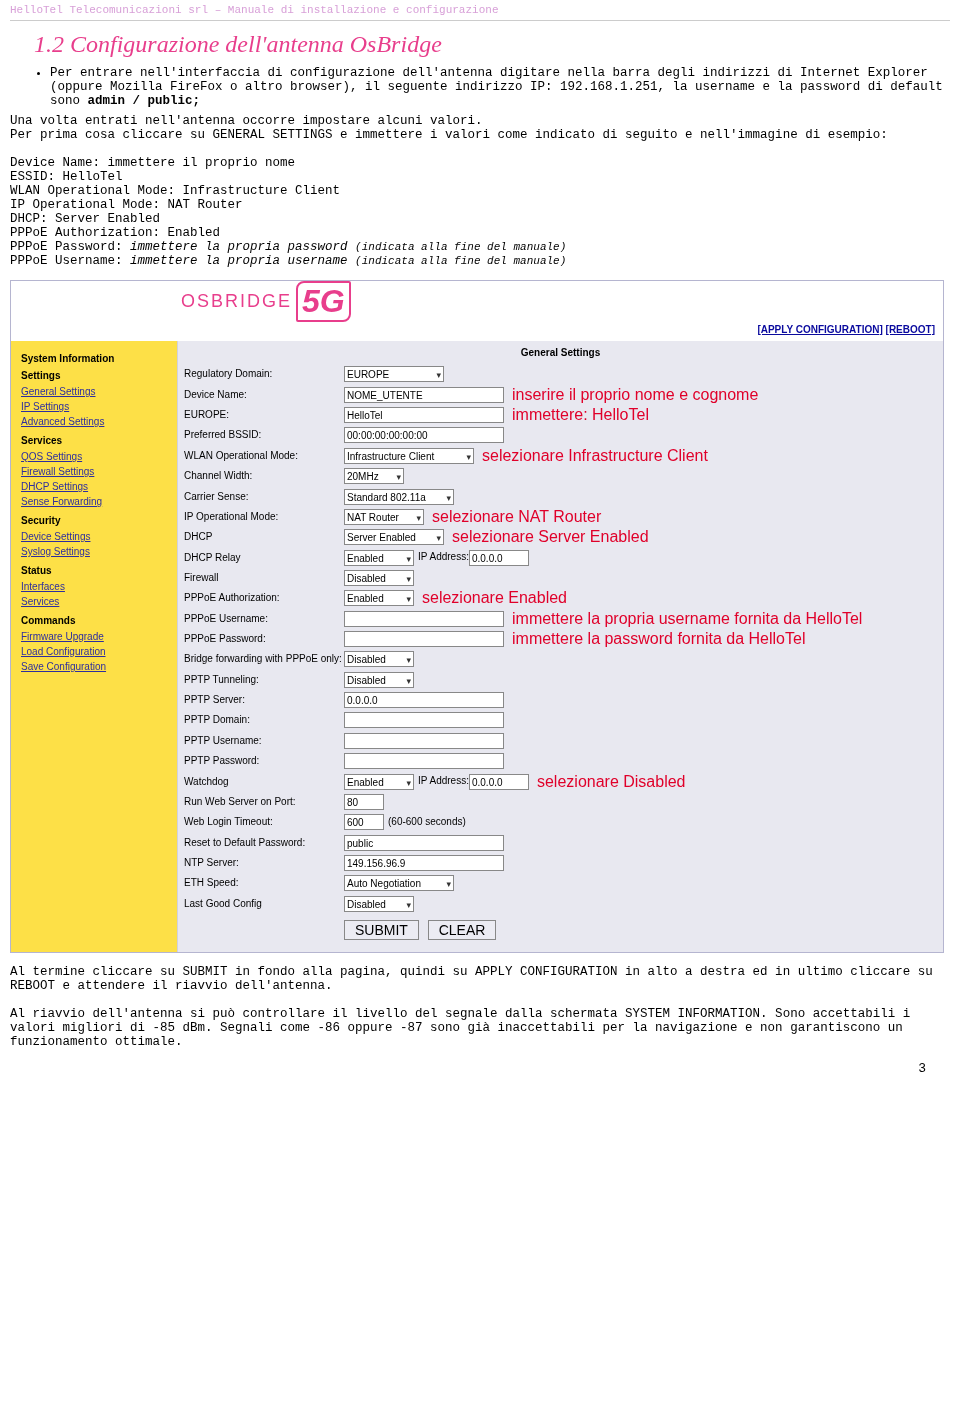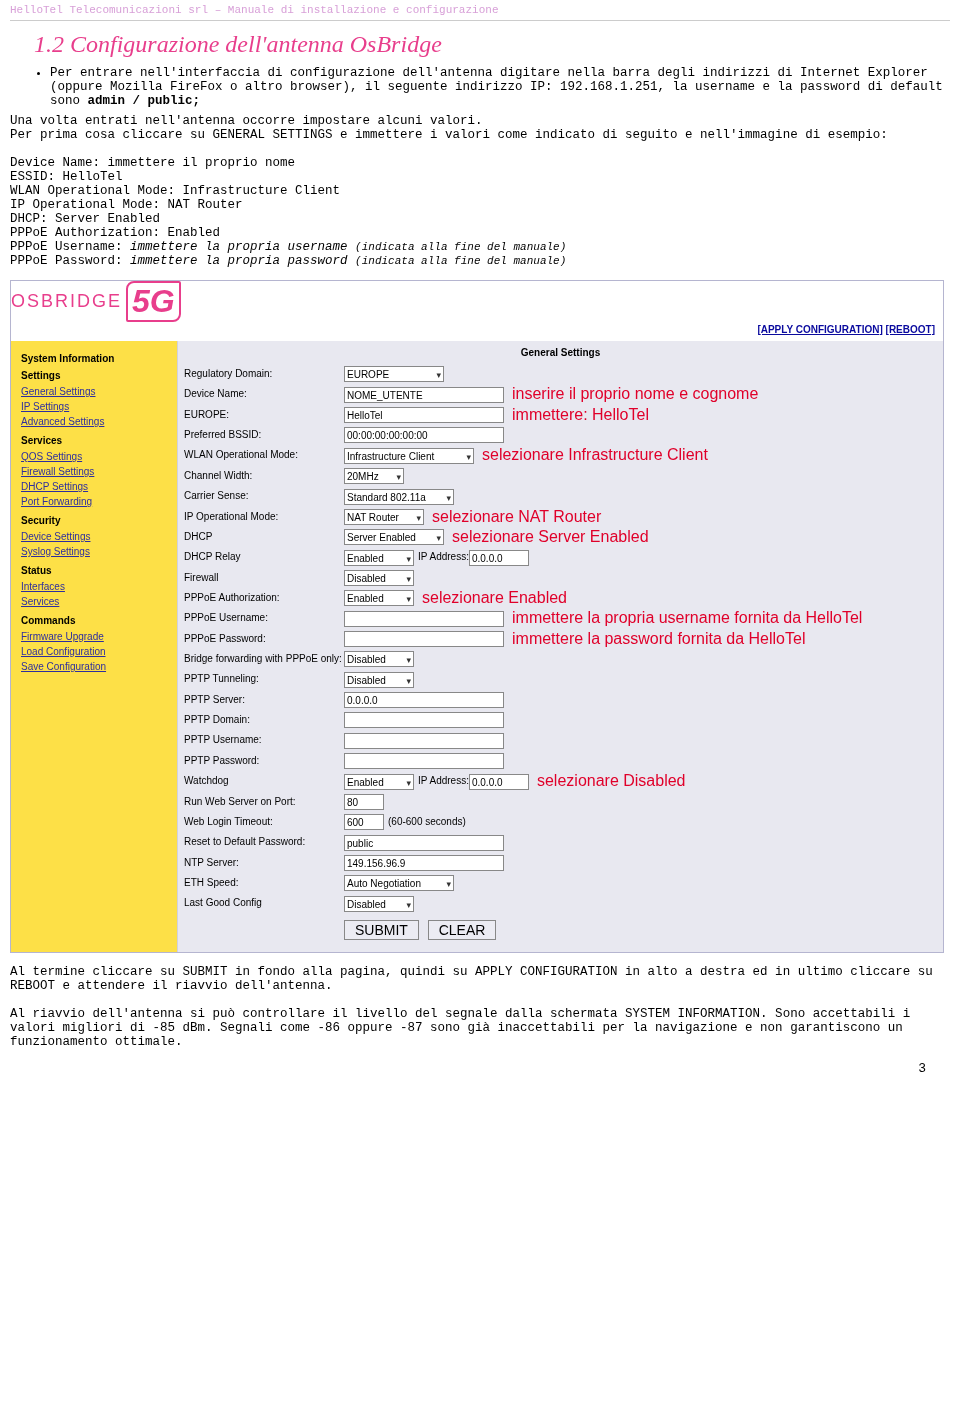--- a/index.html
+++ b/index.html
@@ -51,20 +51,21 @@
     font-size: 10px;
     color: #000;
   }
   .app-banner {
     background: #fff;
     padding: 8px 10px 4px 18ika;
     text-align: left;
   }
   .logo {
     display: inline-block;
+    margin-left: 170px;
   }
   .logo-text {
     font-family: Arial, sans-serif;
     letter-spacing: 2px;
     font-size: 18px;
     color: #e83e8c;
     display: inline-block;
     vertical-align: middle;
   }
   .logo-5g {
@@ -121,21 +122,21 @@
   }
   .content h4.ctitle {
     text-align: center;
     font-weight: bold;
     font-size: 10px;
     margin: 2px 0 6px 0;
     color: #000;
   }
   .form-row {
     display: flex;
-    align-items: flex-start;
+    align-items: flex-end;
     padding: 2px 0;
     line-height: 16px;
   }
   .form-row .lbl {
     width: 160px;
     font-size: 10px;
   }
   .form-row .ctl {
     width: auto;
   }
@@ -206,22 +207,22 @@
 
   <div class="plain">Una volta entrati nell'antenna occorre impostare alcuni valori.</div>
   <div class="plain">Per prima cosa cliccare su GENERAL SETTINGS e immettere i valori come indicato di seguito e nell'immagine di esempio:</div>
   <br>
   <div class="plain">Device Name: immettere il proprio nome</div>
   <div class="plain">ESSID: HelloTel</div>
   <div class="plain">WLAN Operational Mode: Infrastructure Client</div>
   <div class="plain">IP Operational Mode: NAT Router</div>
   <div class="plain">DHCP: Server Enabled</div>
   <div class="plain">PPPoE Authorization: Enabled</div>
+  <div class="plain"><span>PPPoE Password: </span><span class="italic">immettere la propria password </span><span class="small-italic">(indicata alla fine del manuale)</span></div>
   <div class="plain"><span>PPPoE Username: </span><span class="italic">immettere la propria username </span><span class="small-italic">(indicata alla fine del manuale)</span></div>
-  <div class="plain"><span>PPPoE Password: </span><span class="italic">immettere la propria password </span><span class="small-italic">(indicata alla fine del manuale)</span></div>
 
   
   <div class="app">
     <div class="app-banner">
       <span class="logo">
         <span class="logo-text">OSBRIDGE</span><span class="logo-5g">5G</span>
       </span>
     </div>
     <div class="top-actions">
       <a>[APPLY CONFIGURATION]</a>
@@ -236,21 +237,21 @@
           <a>General Settings</a>
           <a>IP Settings</a>
           <a>Advanced Settings</a>
         </div>
 
         <div class="group">
           <h4>Services</h4>
           <a>QOS Settings</a>
           <a>Firewall Settings</a>
           <a>DHCP Settings</a>
-          <a>Port Forwarding</a>
+          <a>Sense Forwarding</a>
         </div>
 
         <div class="group">
           <h4>Security</h4>
           <a>Device Settings</a>
           <a>Syslog Settings</a>
         </div>
 
         <div class="group">
           <h4>Status</h4>

